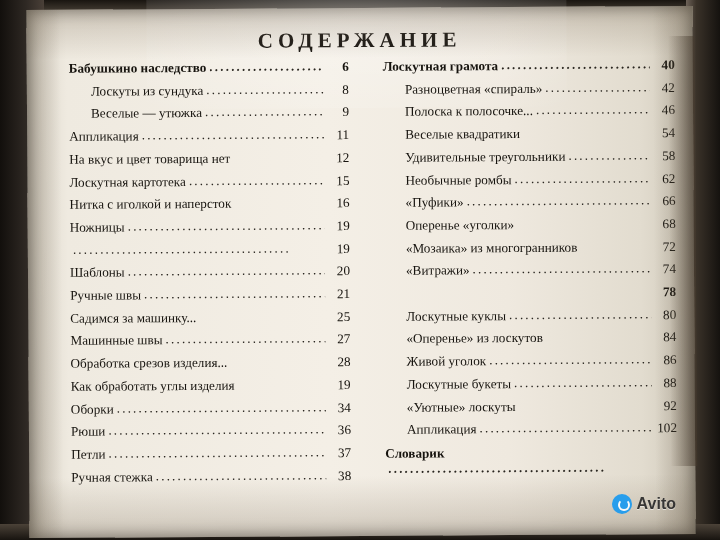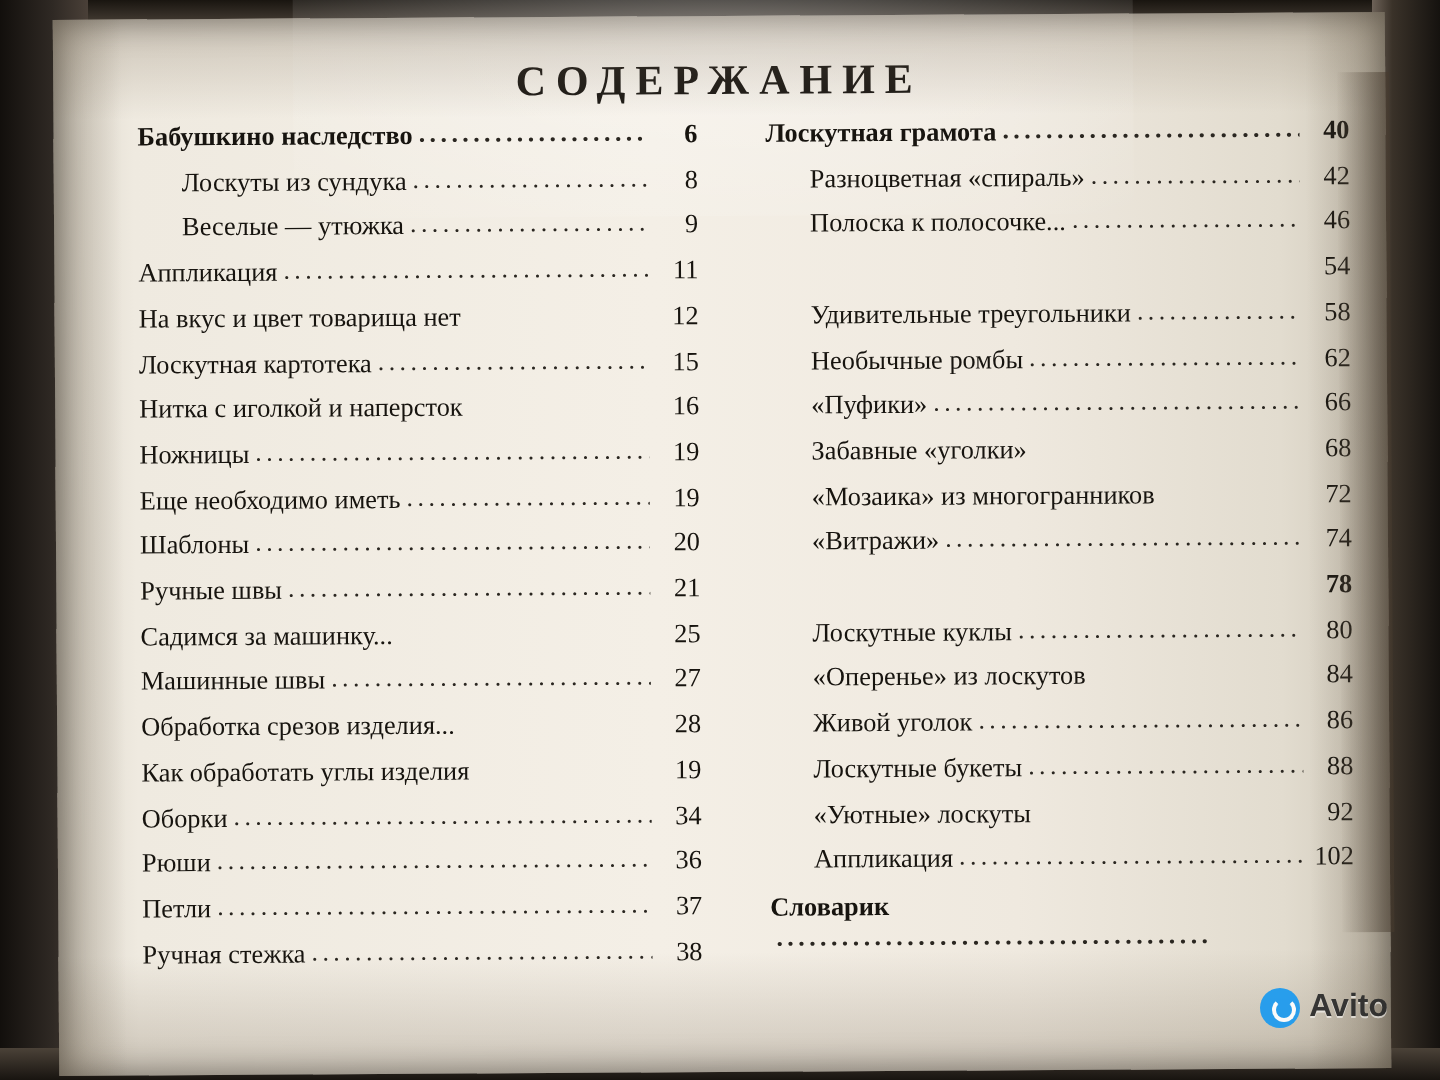--- a/index.html
+++ b/index.html
@@ -170,21 +170,21 @@
     top: 30px;
     width: 26px;
     height: 430px;
     background: linear-gradient(to left, rgba(70,58,45,0.55), rgba(160,148,130,0.05));
     pointer-events: none;
   }
 
   
   .watermark {
     position: absolute;
-    right: 26px;
+    right: 44px;
     bottom: 26px;
     display: flex;
     align-items: center;
     gap: 5px;
     opacity: 0.92;
   }
   .watermark .mark {
     width: 20px; height: 20px;
     border-radius: 50%;
     background: #1a9af0;
@@ -265,21 +265,20 @@
             <span class="label">Нитка с иголкой и наперсток</span>
             <span class="dots">........................................</span>
             <span class="page-num">16</span>
           </div>
           <div class="entry">
             <span class="label">Ножницы</span>
             <span class="dots">........................................</span>
             <span class="page-num">19</span>
           </div>
           <div class="entry">
-            <span class="label">Еще необходимо иметь</span>
             <span class="dots">........................................</span>
             <span class="page-num">19</span>
           </div>
           <div class="entry">
             <span class="label">Шаблоны</span>
             <span class="dots">........................................</span>
             <span class="page-num">20</span>
           </div>
           <div class="entry">
             <span class="label">Ручные швы</span>
@@ -337,40 +336,41 @@
             <span class="label">Разноцветная «спираль»</span>
             <span class="dots">........................................</span>
             <span class="page-num">42</span>
           </div>
           <div class="entry indent">
             <span class="label">Полоска к полосочке...</span>
             <span class="dots">........................................</span>
             <span class="page-num">46</span>
           </div>
           <div class="entry indent nodots">
+            <span class="label">Веселые квадратики</span>
             <span class="dots">........................................</span>
             <span class="page-num">54</span>
           </div>
           <div class="entry indent">
             <span class="label">Удивительные треугольники</span>
             <span class="dots">........................................</span>
             <span class="page-num">58</span>
           </div>
           <div class="entry indent">
             <span class="label">Необычные ромбы</span>
             <span class="dots">........................................</span>
             <span class="page-num">62</span>
           </div>
           <div class="entry indent">
             <span class="label">«Пуфики»</span>
             <span class="dots">........................................</span>
             <span class="page-num">66</span>
           </div>
           <div class="entry indent nodots">
-            <span class="label">Забавные «уголки»</span>
+            <span class="label">Оперенье «уголки»</span>
             <span class="dots">........................................</span>
             <span class="page-num">68</span>
           </div>
           <div class="entry indent nodots">
             <span class="label">«Мозаика» из многогранников</span>
             <span class="dots">........................................</span>
             <span class="page-num">72</span>
           </div>
           <div class="entry indent">
             <span class="label">«Витражи»</span>

